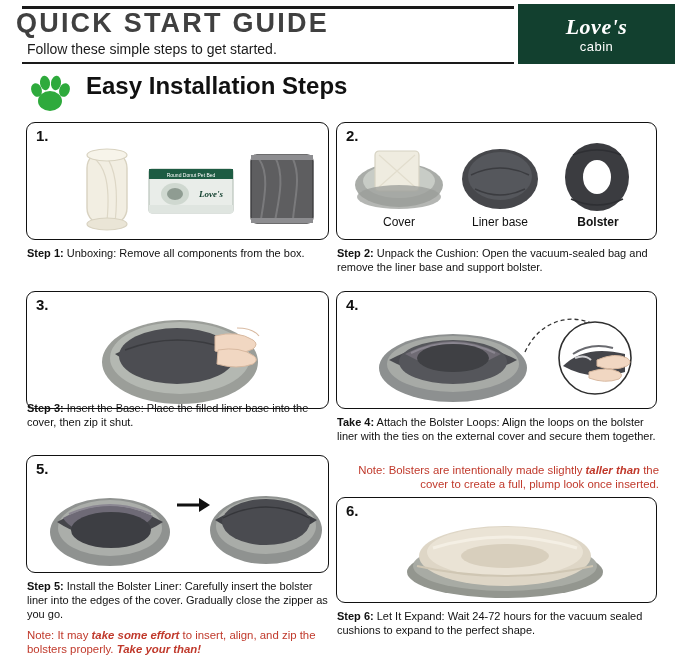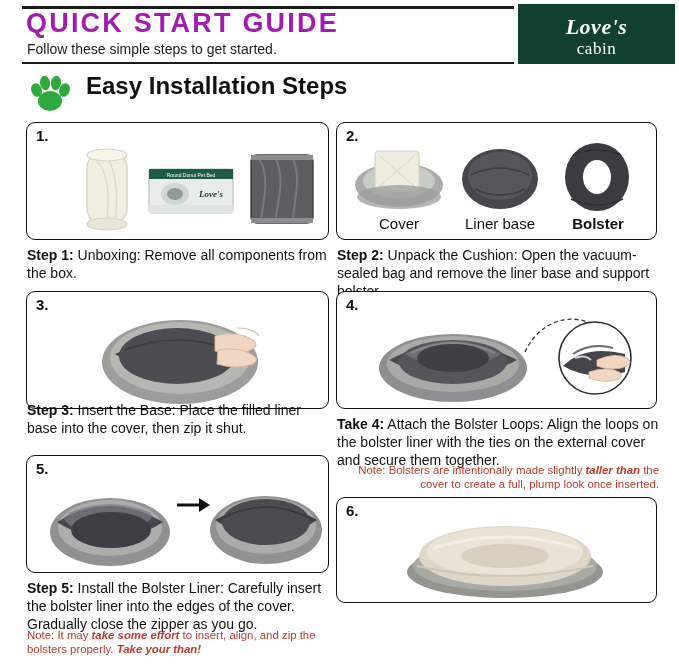--- a/index.html
+++ b/index.html
@@ -18,23 +18,23 @@
 
   
   .header {
     position: absolute; left: 0; top: 0; width: 679px; height: 64px;
   }
   .header-rule-top {
     position: absolute; left: 22px; top: 6px; width: 492px; height: 3px;
     background: #1a1a1a;
   }
   .title {
-    position: absolute; left: 26px; top: 9px;
+    position: absolute; left: 16px; top: 9px;
     font-size: 27px; font-weight: bold; letter-spacing: 2.2px;
-    color: #a21caf; line-height: 1.05; text-align: right;
+    color: #404040; line-height: 1.05; text-align: right;
   }
   .subtitle {
     position: absolute; left: 27px; top: 41px;
     font-size: 14px; color: #1a1a1a;
   }
   .header-rule-bottom {
     position: absolute; left: 22px; top: 62px; width: 492px; height: 2px;
     background: #1a1a1a;
   }
   .brand {
@@ -44,21 +44,21 @@
   .brand-top {
     position: absolute; left: 0; top: 10px; width: 157px;
     text-align: center; color: #ffffff;
     font-family: "Liberation Serif", serif;
     font-size: 22px; font-weight: bold; font-style: italic;
     letter-spacing: .5px;
   }
   .brand-bottom {
     position: absolute; left: 0; top: 35px; width: 157px;
     text-align: center; color: #ffffff;
-    font-size: 17px; letter-spacing: .5px; font-family: Liberation Serif, serif;
+    font-size: 13px; letter-spacing: .5px;
   }
 
   
   .section-head {
     position: absolute; left: 26px; top: 72px; width: 600px; height: 42px;
   }
   .paw { position: absolute; left: 2px; top: 2px; }
   .section-title {
     position: absolute; left: 60px; top: 0px;
     font-size: 24px; font-weight: bold; color: #111;
@@ -72,33 +72,33 @@
     background: #fff;
     overflow: hidden;
   }
   .num {
     position: absolute; left: 9px; top: 4px;
     font-size: 15px; font-weight: bold; color: #111;
     z-index: 5;
   }
   .caption {
     position: absolute;
-    font-size: 14px; line-height: 1.27; color: #111;
+    font-size: 11px; line-height: 1.27; color: #111;
   }
   .caption b { font-weight: bold; }
   .note {
     position: absolute;
     font-size: 11.4px; line-height: 1.25; color: #c0392b;
   }
   .note i { font-style: italic; font-weight: bold; }
 
   
   .fig { position: absolute; }
   .lbl {
-    position: absolute; font-size: 15px; color: #111; text-align: center;
+    position: absolute; font-size: 12px; color: #111; text-align: center;
   }
 </style>
 </head>
 <body>
 
 <div class="page">
 
   <div class="header">
     <div class="header-rule-top"></div>
     <div class="title">QUICK START GUIDE</div>
@@ -268,14 +268,15 @@
     <svg class="fig" style="left:50px; top:16px;" width="230" height="86" viewBox="0 0 230 86">
       <ellipse cx="118" cy="58" rx="98" ry="26" fill="#93968f"></ellipse>
       <ellipse cx="118" cy="52" rx="92" ry="25" fill="#a8aba4"></ellipse>
       <ellipse cx="118" cy="42" rx="86" ry="30" fill="#ded6c6"></ellipse>
       <ellipse cx="118" cy="38" rx="78" ry="25" fill="#eae3d5"></ellipse>
       <ellipse cx="118" cy="42" rx="44" ry="12" fill="#d8cfbd"></ellipse>
       <path d="M46 34 Q118 12, 190 34" stroke="#f4efe4" stroke-width="3" fill="none"></path>
       <path d="M30 52 Q118 72, 206 52" stroke="#cfc6b3" stroke-width="2" fill="none"></path>
     </svg>
   </div>
+  <div class="caption" style="left:337px; top:610px; width:322px;"><b>Step 6:</b> Let It Expand: Wait 24-72 hours for the vacuum sealed cushions to expand to the perfect shape.</div>
 
 </div>
 
 </body></html>

